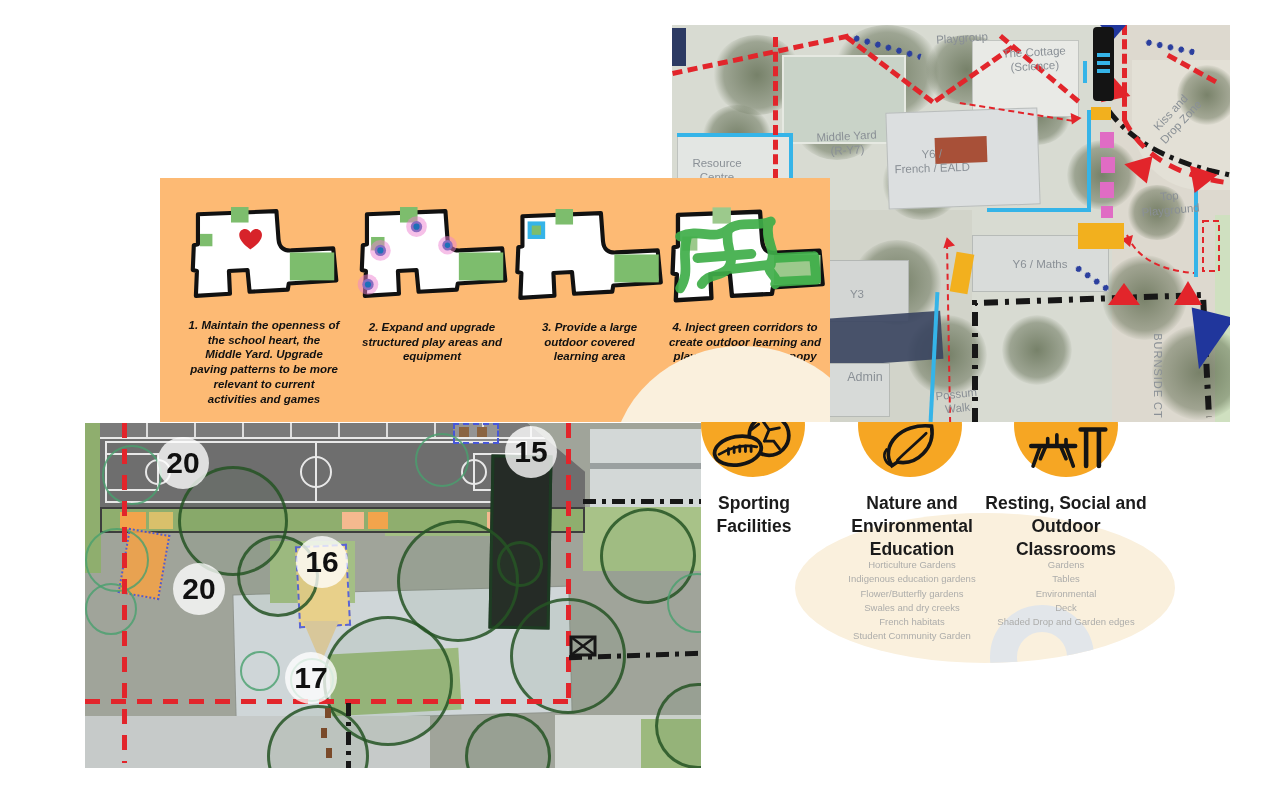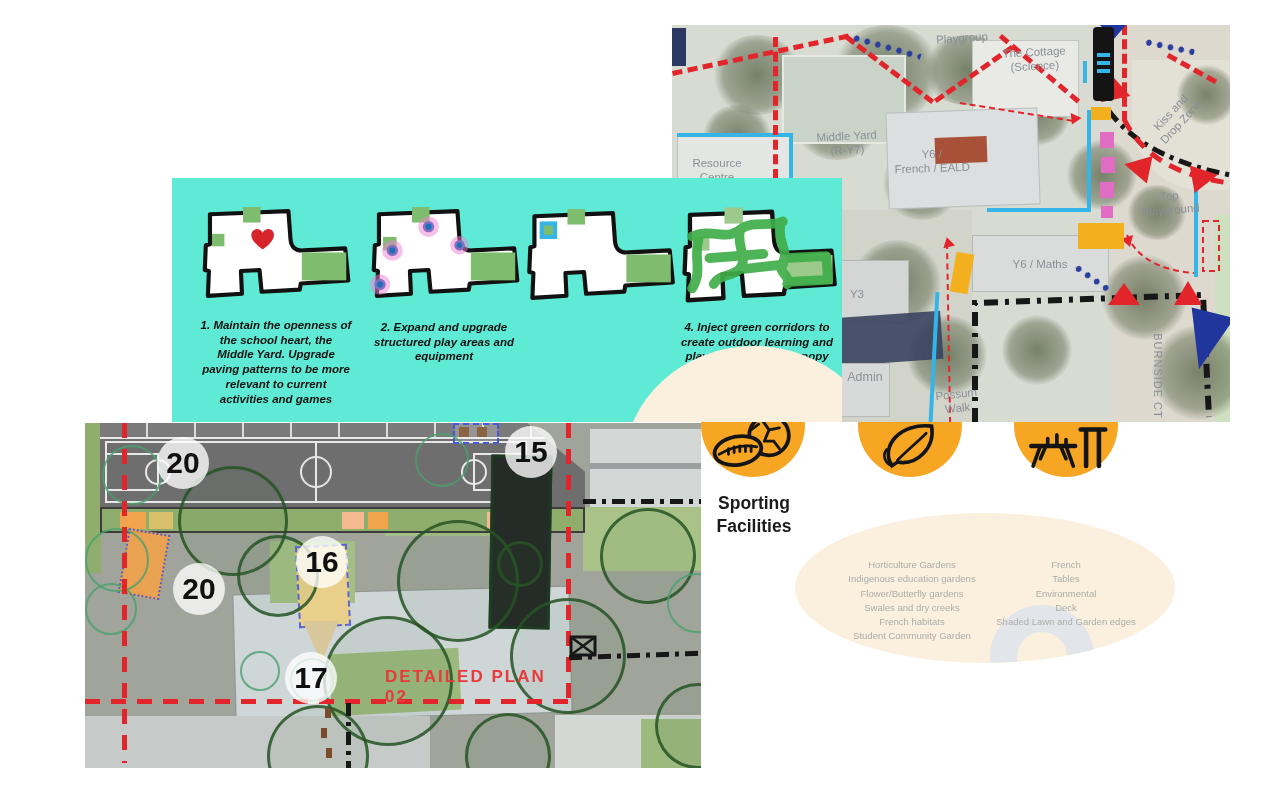--- a/index.html
+++ b/index.html
@@ -13,21 +13,21 @@
   .map-label{color:#8a9096;font-size:11.5px;line-height:1.25;text-align:center;white-space:pre-line;z-index:6;}
   .rdash-v{width:0;border-left:5px dashed #e2252b;}
   .rdash-h{height:0;border-top:5px dashed #e2252b;}
   .rthin{border-top:2px dashed #e2252b;height:0;}
   .cyan{background:#35b4e8;}
   .bluedots{background-image:radial-gradient(circle,#2b3f9e 42%,transparent 46%);background-size:11px 8px;background-repeat:repeat-x;height:8px;}
   .ytag{background:#f2b01e;}
   .pink{width:14px;height:16px;background:#e06cc4;}
   .tri{width:0;height:0;}
   
-  #strip{left:172px;top:178px;width:670px;height:244px;background:#5eead4;z-index:30;overflow:hidden;}
+  #strip{left:160px;top:178px;width:670px;height:244px;background:#fdba74;z-index:30;overflow:hidden;}
   .cap{font-size:11.5px;font-weight:700;font-style:italic;color:#111;text-align:center;line-height:1.28;}
   
   #photo{left:85px;top:423px;width:616px;height:345px;background:#a0a49a;overflow:hidden;z-index:15;}
   .ptree{border-radius:50%;border:3px solid rgba(38,84,36,.85);background:rgba(60,110,55,.07);}
   .ltree{border-radius:50%;border:2.5px solid rgba(72,160,110,.8);}
   .badge{background:rgba(255,255,255,.78);border-radius:50%;color:#101010;font-weight:700;
          display:flex;align-items:center;justify-content:center;z-index:8;}
   .dashv{width:5px;background:repeating-linear-gradient(to bottom,#e2252b 0 15px,transparent 15px 26px);}
   .dashh{height:5px;background:repeating-linear-gradient(to right,#e2252b 0 15px,transparent 15px 26px);}
   .kdash{height:5px;background:repeating-linear-gradient(to right,#171717 0 13px,transparent 13px 19px,#171717 19px 23px,transparent 23px 29px);}
@@ -69,35 +69,37 @@
   <div class="abs catcircle" style="left:1014px;top:373px;">
     <svg width="92" height="64" viewBox="0 0 100 70" fill="none" stroke="#141414" stroke-width="5" stroke-linecap="round">      
         <path d="M12,36 H60"></path>
       <path d="M22,36 L14,58 M50,36 L58,58 M28,36 L22,50 M44,36 L50,50" stroke-width="4"></path>
       <path d="M30,28 V36 M40,24 V36 M50,29 V36" stroke-width="4"></path>
       <path d="M72,18 V58 M86,18 V58 M66,18 H93"></path>
     </svg>
   </div>
 
   <div class="abs cattitle" style="left: 690px; top: 492px; width: 128px; white-space: pre-line;">Sporting Facilities</div>
+  <div class="abs cattitle" style="left: 828px; top: 492px; width: 168px; white-space: pre-line;">Nature and Environmental Education</div>
+  <div class="abs cattitle" style="left: 982px; top: 492px; width: 168px; white-space: pre-line;">Resting, Social and Outdoor Classrooms</div>
 
   <div class="abs" style="left:832px;top:558px;width:160px;z-index:12;">
     <div class="catitem" style="white-space: pre-line; text-align: center;">Horticulture Gardens</div>
     <div class="catitem" style="white-space: pre-line;">Indigenous education gardens</div>
     <div class="catitem" style="white-space: pre-line;">Flower/Butterfly gardens</div>
     <div class="catitem" style="white-space: pre-line;">Swales and dry creeks</div>
     <div class="catitem" style="white-space: pre-line;">French habitats</div>
     <div class="catitem" style="white-space: pre-line;">Student Community Garden</div>
   </div>
   <div class="abs" style="left:996px;top:558px;width:140px;z-index:12;">
-    <div class="catitem" style="white-space: pre-line;">French</div>
+    <div class="catitem" style="white-space: pre-line;">Gardens</div>
     <div class="catitem" style="white-space: pre-line;">Tables</div>
     <div class="catitem" style="white-space: pre-line;">Environmental</div>
     <div class="catitem" style="white-space: pre-line;">Deck</div>
-    <div class="catitem" style="white-space: pre-line;">Shaded Lawn and Garden edges</div>
+    <div class="catitem" style="white-space: pre-line;">Shaded Drop and Garden edges</div>
   </div>
 
   <div id="map" class="abs">
 
     <div class="abs" style="left:440px;top:0;width:118px;height:397px;background:#ddd9cf;"></div>
     <div class="abs" style="left:543px;top:190px;width:15px;height:207px;background:#cfe0c0;"></div>
     <div class="abs" style="left:460px;top:35px;width:98px;height:130px;background:#e3e0d6;border-radius:0 0 0 70px;"></div>
     <div class="abs" style="left:0;top:185px;width:300px;height:212px;background:#d2d4ca;"></div>
 
     <div class="abs tree" style="left:40px;top:10px;width:90px;height:80px;"></div>
@@ -258,20 +260,21 @@
         <path d="M20,30 C15,48 24,60 14,76"></path>
         <path d="M58,24 C56,40 66,48 58,58 C50,66 40,62 34,72"></path>
         <path d="M96,16 C92,34 104,40 98,52 C92,62 106,64 102,72"></path>
         <path d="M30,48 L80,44 M62,58 L98,54"></path>
         <path d="M100,48 L138,46 M138,46 L140,68 M104,70 L140,68"></path>
       </g>
     </svg>
 
     <div class="abs cap" style="left: 28px; top: 140px; width: 152px; white-space: pre-line;">1. Maintain the openness of the school heart, the Middle Yard.  Upgrade paving patterns to be more relevant to current activities and games</div>
     <div class="abs cap" style="left: 196px; top: 142px; width: 152px; white-space: pre-line;">2. Expand and upgrade structured play areas and equipment</div>
+    <div class="abs cap" style="left: 362px; top: 142px; width: 135px; white-space: pre-line;">3. Provide a large outdoor covered learning area</div>
     <div class="abs cap" style="left: 506px; top: 142px; width: 158px; white-space: pre-line;">4. Inject green corridors to create outdoor learning and play spaces. Plant canopy trees throughout the corridor to provide shade and visual amenity</div>
   </div>
 
   <div id="photo" class="abs">
 
     <div class="abs" style="left:150px;top:168px;width:335px;height:125px;background:#cfd6d8;transform:rotate(-1.5deg);box-shadow:0 0 0 1px rgba(110,115,115,.3);"></div>
     <div class="abs" style="left:0;top:293px;width:345px;height:52px;background:#c6cac9;"></div>
     <div class="abs" style="left:505px;top:6px;width:111px;height:118px;background:#d3d8d7;"></div>
     <div class="abs" style="left:505px;top:40px;width:111px;height:6px;background:#9aa0a0;"></div>
     <div class="abs" style="left:470px;top:292px;width:146px;height:53px;background:#d4d8d4;"></div>
@@ -348,16 +351,15 @@
       <rect x="2" y="2" width="24" height="18" fill="none" stroke="#171717" stroke-width="3"></rect>
       <path d="M2,2 L26,20 M26,2 L2,20" stroke="#171717" stroke-width="2.5"></path>
     </svg>
 
     <div class="abs badge" style="left: 72px; top: 14px; width: 52px; height: 52px; font-size: 30px; white-space: pre-line;">20</div>
     <div class="abs badge" style="left: 88px; top: 140px; width: 52px; height: 52px; font-size: 30px; white-space: pre-line;">20</div>
     <div class="abs badge" style="left: 211px; top: 113px; width: 52px; height: 52px; font-size: 30px; white-space: pre-line;">16</div>
     <div class="abs badge" style="left: 420px; top: 3px; width: 52px; height: 52px; font-size: 30px; white-space: pre-line;">15</div>
     <div class="abs badge" style="left: 200px; top: 229px; width: 52px; height: 52px; font-size: 30px; white-space: pre-line;">17</div>
 
-    <div class="abs" style="left: 300px; top: 244px; width: 190px; color: rgb(232, 57, 59); font-size: 17px; font-weight: 600; letter-spacing: 2px; z-index: 9; white-space: pre-line;">DETAILED PLAN 02</div>
   </div>
 
 </div>
 
 </body></html>

